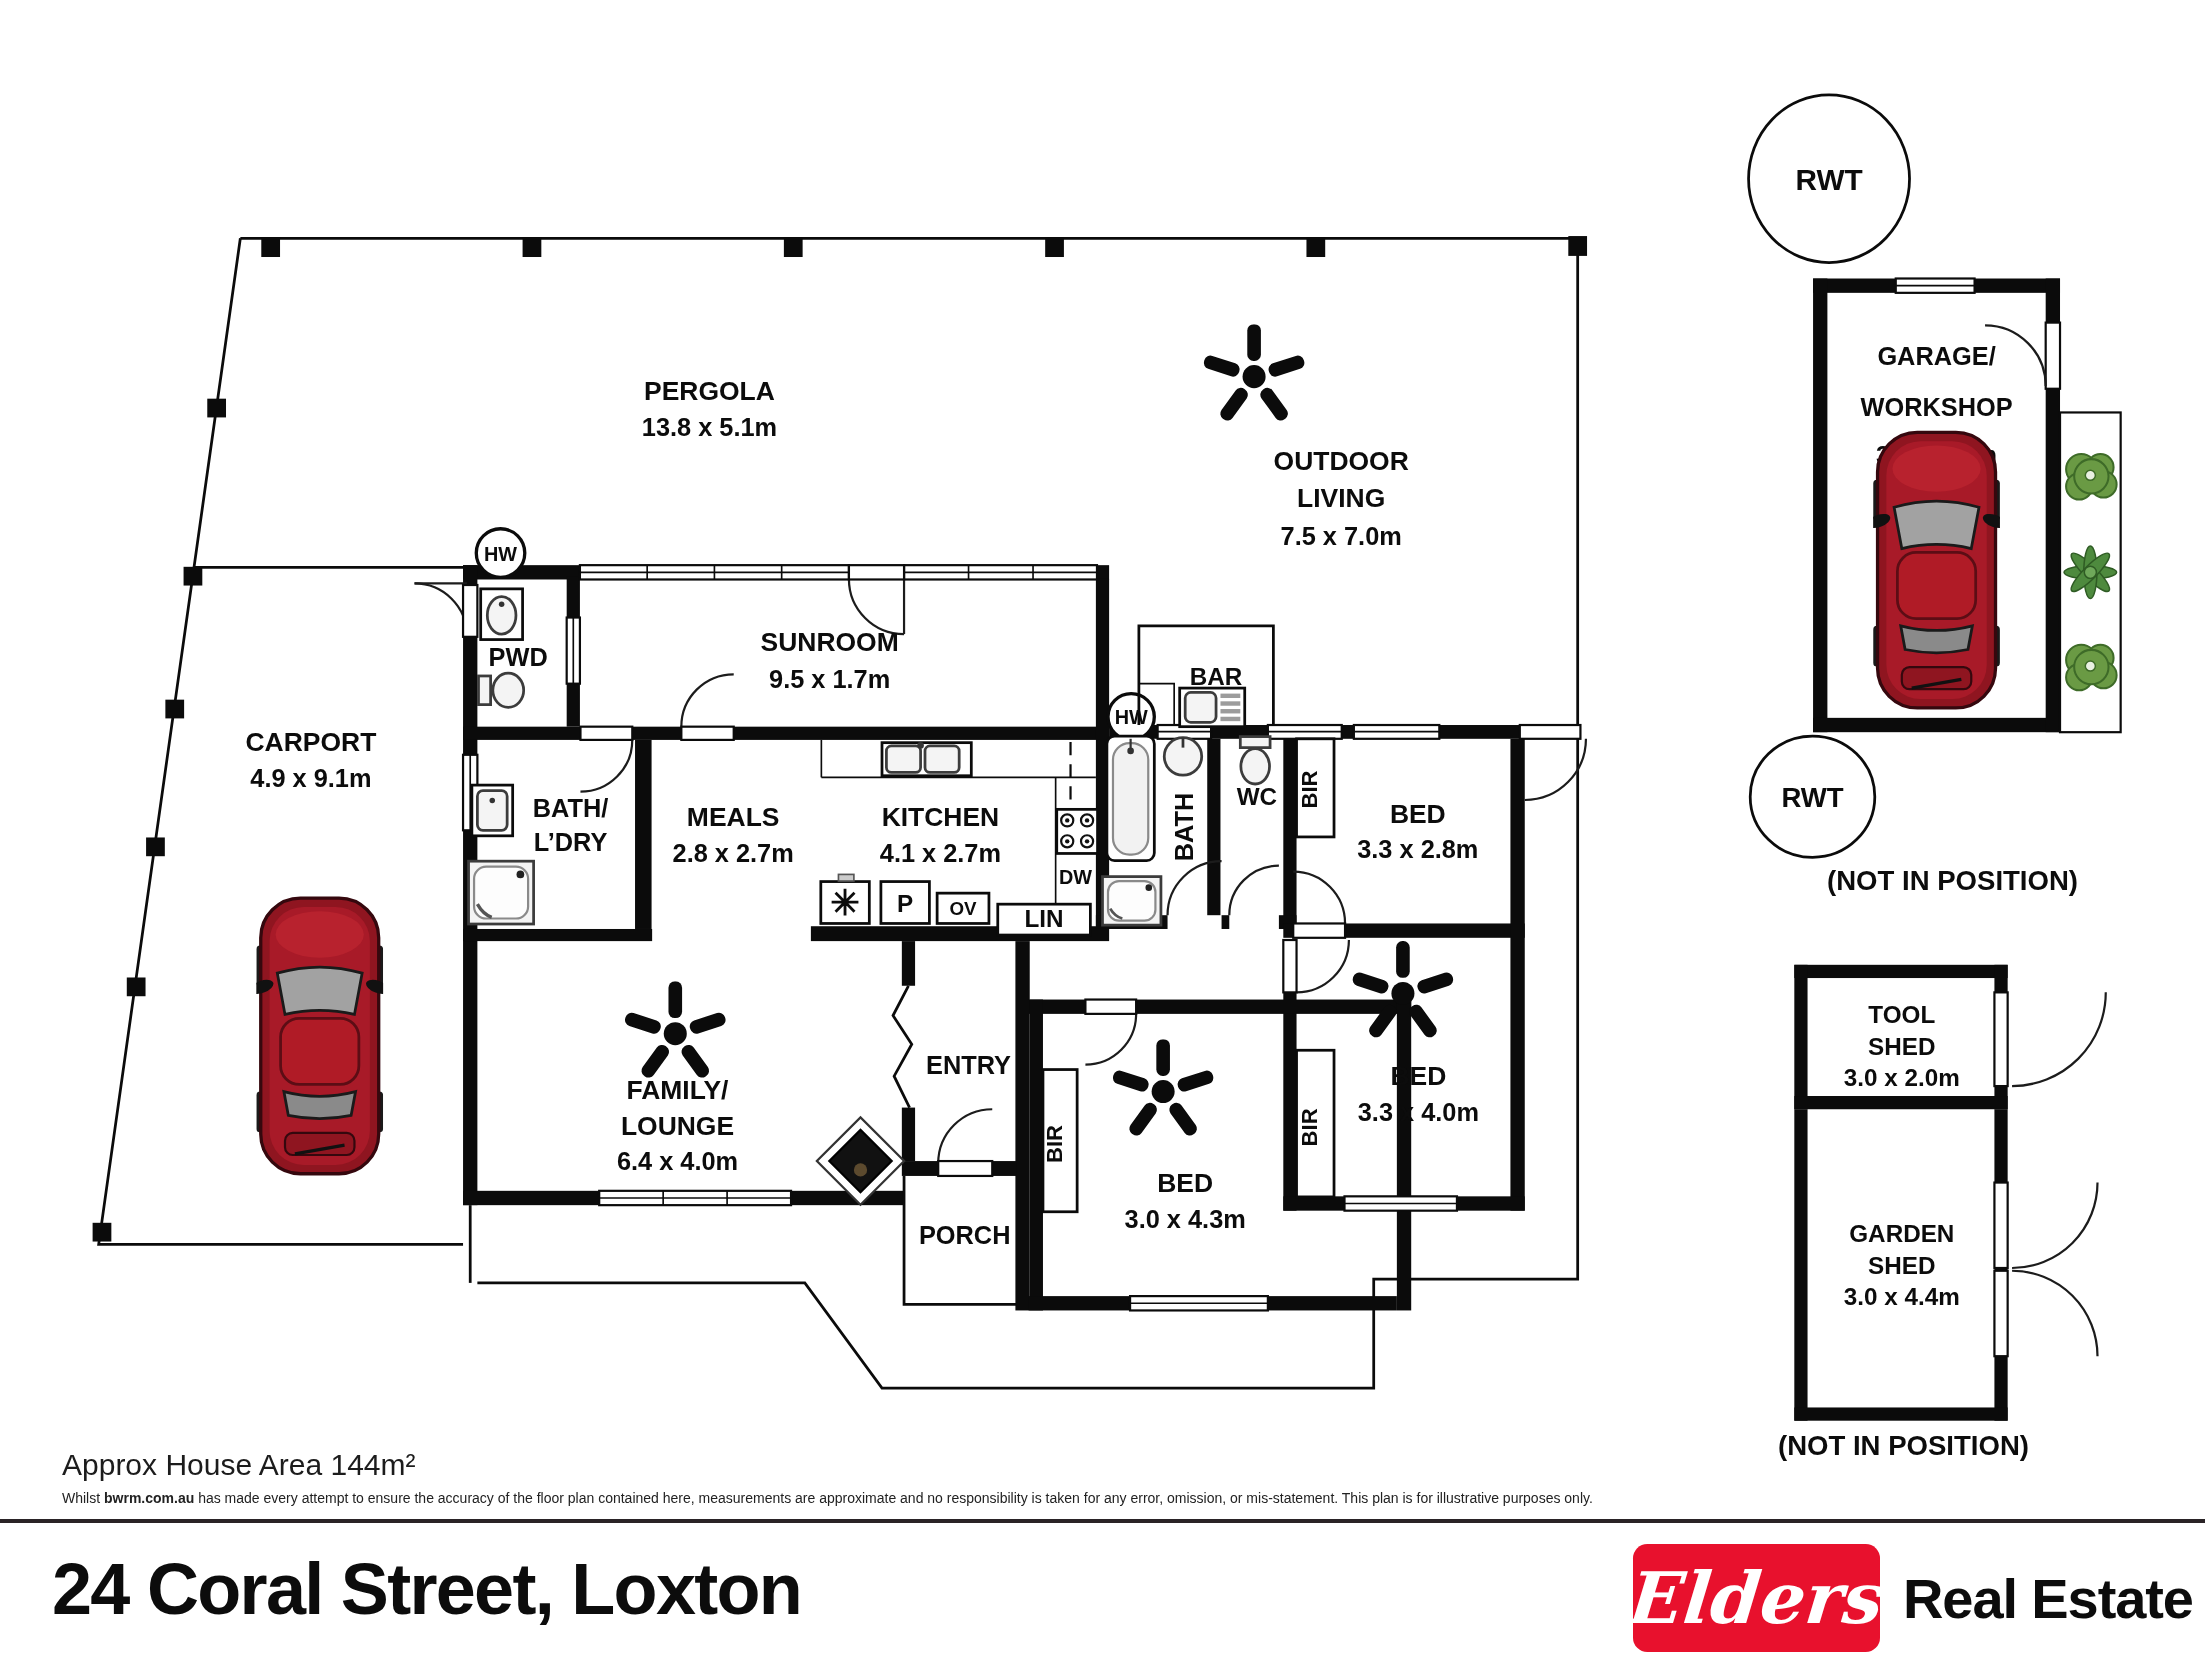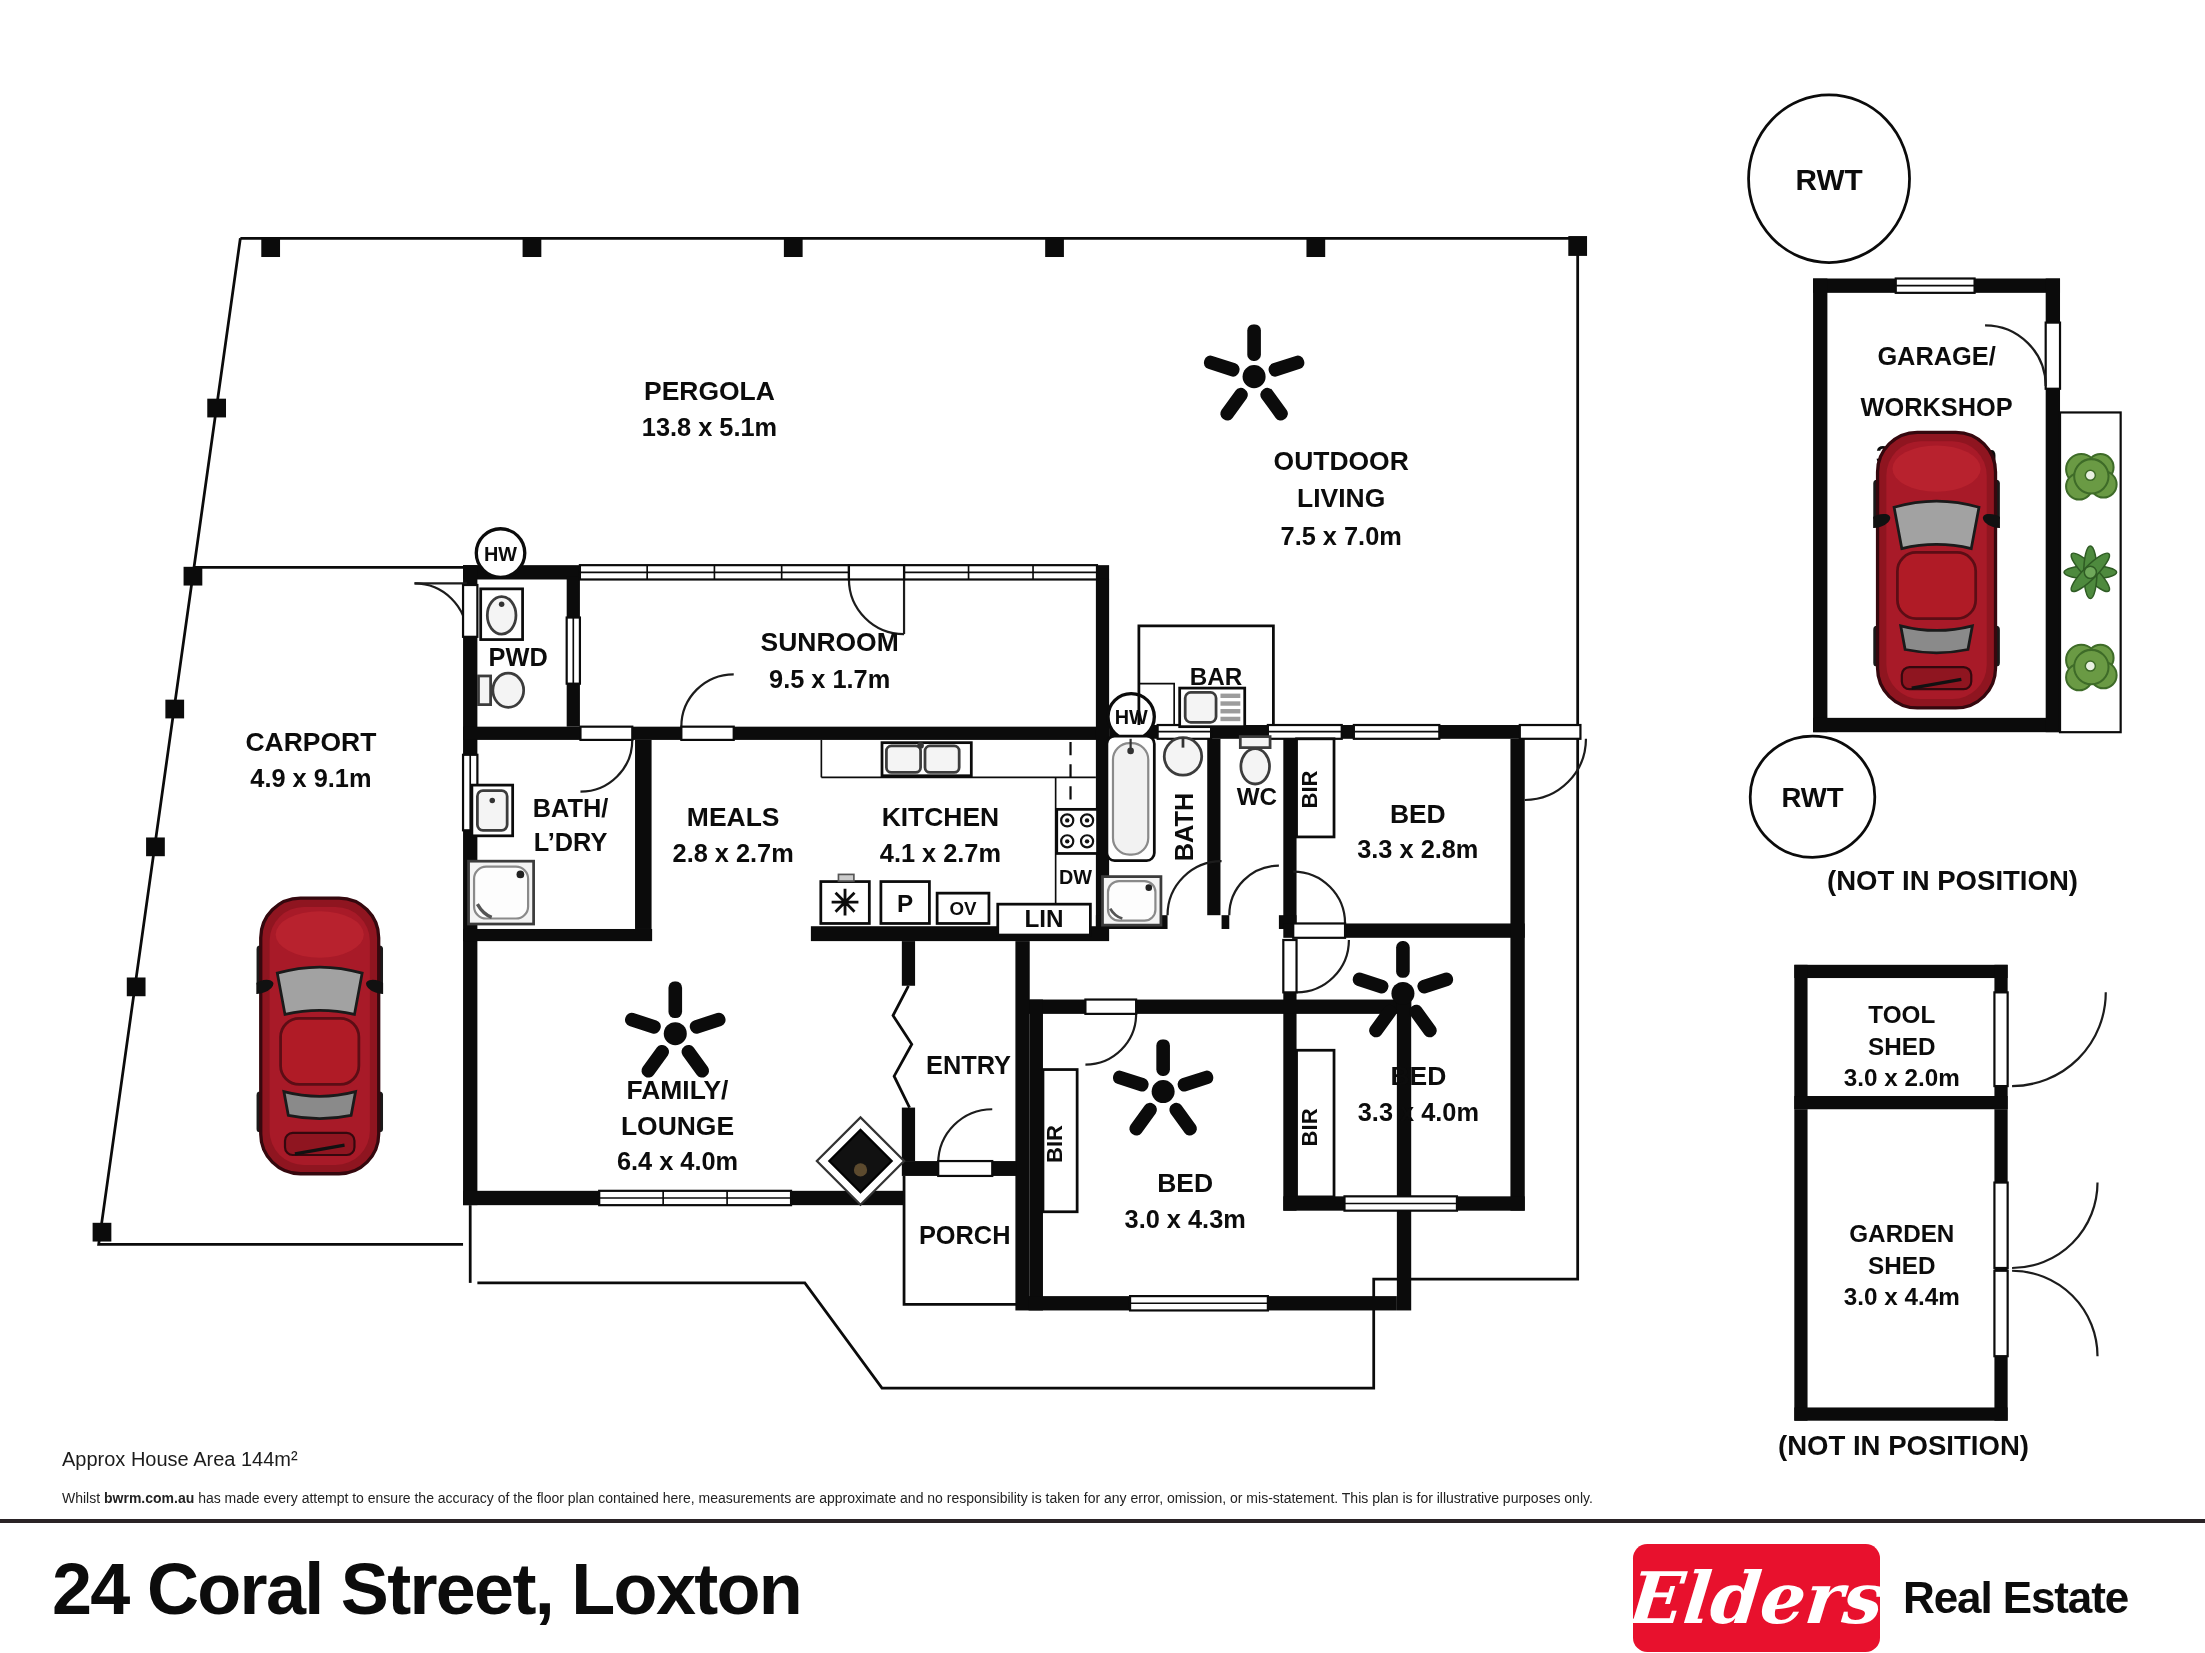--- a/index.html
+++ b/index.html
@@ -13,30 +13,30 @@
   .ln{fill:none;stroke:#0b0b0b;stroke-width:5;}
   .ln3{fill:none;stroke:#0b0b0b;stroke-width:3;}
   .door{fill:none;stroke:#1c1c1c;stroke-width:4;}
   .win{fill:#ffffff;stroke:#0b0b0b;stroke-width:4;}
   .wl{stroke:#0b0b0b;stroke-width:3;}
   .fix{fill:#f4f4f4;stroke:#3c3c3c;stroke-width:5;}
   .fix2{fill:#ffffff;stroke:#0b0b0b;stroke-width:5;}
   .dash{stroke:#0b0b0b;stroke-width:4;stroke-dasharray:24 16;fill:none;}
   .grey{fill:#9c9c9c;}
   
-  .area-note{position:absolute;left:62px;top:1448px;font-size:20px;color:#1c1c1c;font-weight:400;}
+  .area-note{position:absolute;left:62px;top:1448px;font-size:30px;color:#1c1c1c;font-weight:400;}
   .disclaimer{position:absolute;left:62px;top:1490px;font-size:14px;color:#222;font-weight:400;}
   .disclaimer b{font-weight:700;}
   .divider{position:absolute;left:0;top:1519px;width:2205px;height:3.9px;background:#2a2326;}
   .address{position:absolute;left:52px;top:1548px;font-size:72px;font-weight:800;color:#0c0c0c;letter-spacing:-1.7px;}
   .brandrow{position:absolute;left:1633px;top:1544px;display:flex;align-items:center;gap:23px;}
   .logobox{width:247px;height:108px;background:#e8112d;border-radius:14.3px;display:flex;align-items:center;justify-content:center;}
   .logoscript{font-family:"DejaVu Serif",serif;font-style:italic;font-weight:bold;color:#ffffff;
               font-size:71px;transform:skewX(-6deg);line-height:1;}
-  .brandsuffix{font-size:44px;font-weight:700;color:#0c0c0c;letter-spacing:-1.1px;}
+  .brandsuffix{font-size:56px;font-weight:700;color:#0c0c0c;letter-spacing:-1.1px;}
 </style>
 </head>
 <body>
 
 <div id="canvas">
 <svg id="plan" width="2205" height="1654" viewBox="0 0 4000 3000">
 
   <defs>
     <symbol id="fan" viewBox="-100 -100 200 200">
       <g fill="#0b0b0b">

